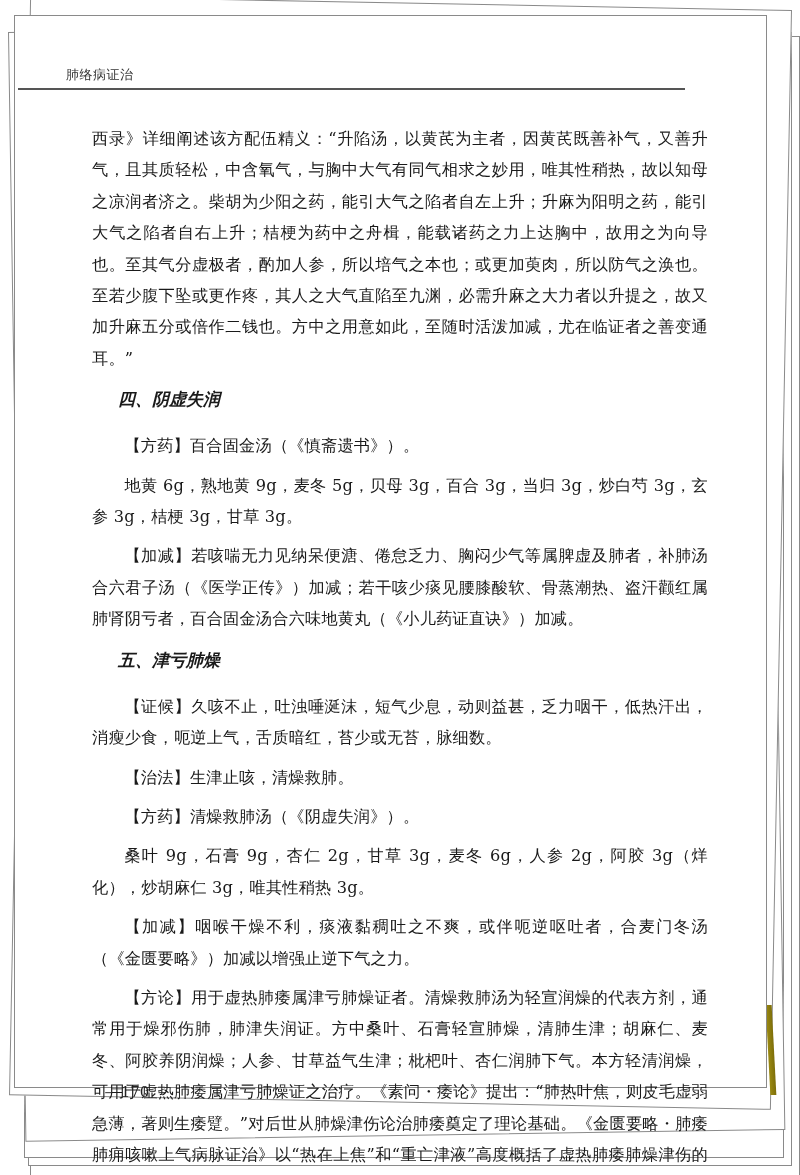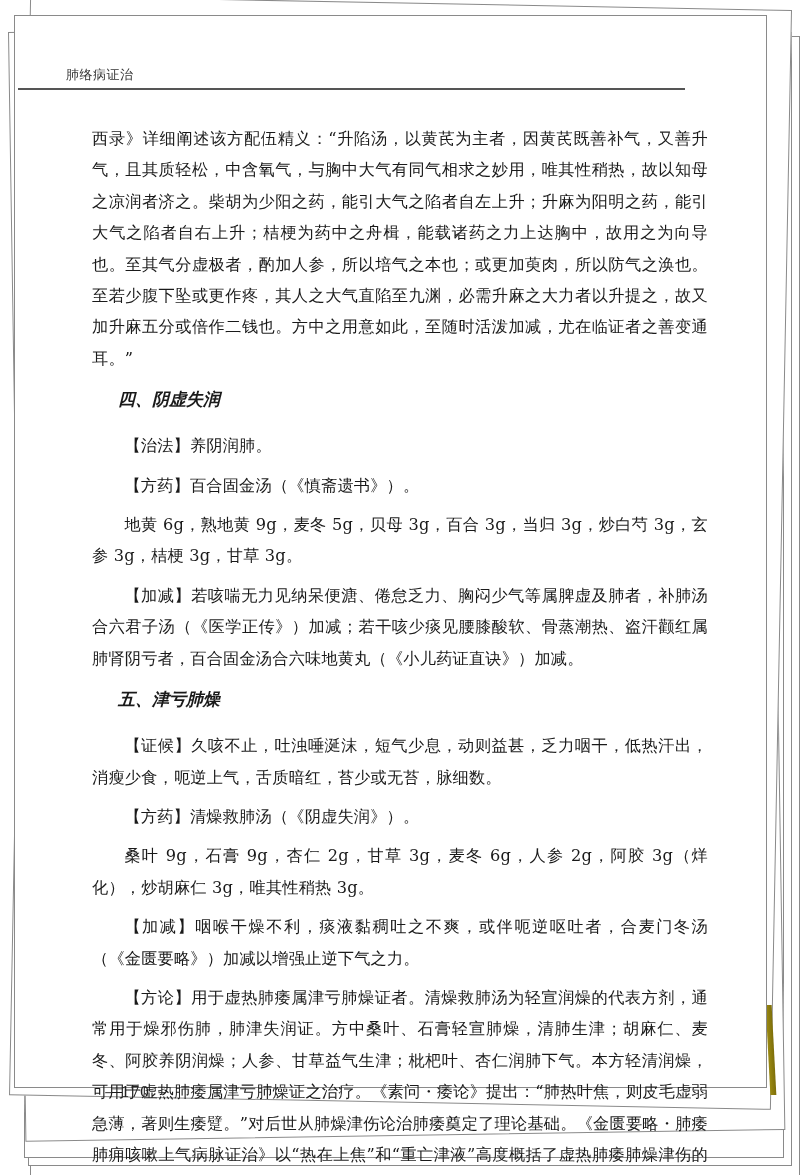--- a/index.html
+++ b/index.html
@@ -130,30 +130,30 @@
 <div class="header-rule" style="left:18px; top:88px; width:440px; width:440px; width:440px; width:440px; width:440px; width:440px; width:440px; width:440px; width:440px; width:440px; width:440px; width:440px; width:440px; width:440px; width:440px; width:440px; width:440px; width:440px; width:440px; width:440px; width:440px; width:440px; width:440px; width:440px; width:440px; width:440px; width:440px; width:440px; width:440px; width:440px; width:440px; width:440px; width:440px; width:440px; width:440px; width:440px; width:440px; width:440px;"></div>
 <div class="header-rule" style="left:18px; top:88px; width:440px; width:440px; width:440px; width:440px; width:440px; width:440px; width:440px; width:440px; width:440px; width:440px; width:440px; width:440px; width:440px; width:440px; width:440px; width:440px; width:440px; width:440px; width:440px; width:440px; width:440px; width:440px; width:440px; width:440px; width:440px; width:440px; width:440px; width:440px; width:440px; width:440px; width:440px; width:440px; width:440px; width:440px; width:440px; width:440px; width:440px; width:440px; width:440px; width:440px;"></div>
 <div class="header-rule" style="left:18px; top:88px; width:667px;"></div>
 
 <div class="content">
   <p class="para">西录》详细阐述该方配伍精义：“升陷汤，以黄芪为主者，因黄芪既善补气，又善升气，且其质轻松，中含氧气，与胸中大气有同气相求之妙用，唯其性稍热，故以知母之凉润者济之。柴胡为少阳之药，能引大气之陷者自左上升；升麻为阳明之药，能引大气之陷者自右上升；桔梗为药中之舟楫，能载诸药之力上达胸中，故用之为向导也。至其气分虚极者，酌加人参，所以培气之本也；或更加萸肉，所以防气之涣也。至若少腹下坠或更作疼，其人之大气直陷至九渊，必需升麻之大力者以升提之，故又加升麻五分或倍作二钱也。方中之用意如此，至随时活泼加减，尤在临证者之善变通耳。”</p>
 
   <div style="margin-top:15px;">
     <h2 class="section-title">四、阴虚失润</h2>
     <div style="height:13px;"></div>
-    <p class="para indent"><span class="tag">【治法】</span><span>养阴润肺。</span></p>
     <p class="para indent"><span class="tag">【方药】</span><span>百合固金汤（《慎斋遗书》）。</span></p>
     <p class="para indent"><span>地黄 6g，熟地黄 9g，麦冬 5g，贝母 3g，百合 3g，当归 3g，炒白芍 3g，玄参 3g，桔梗 3g，甘草 3g。</span></p>
     <p class="para indent"><span class="tag">【加减】</span><span>若咳喘无力见纳呆便溏、倦怠乏力、胸闷少气等属脾虚及肺者，补肺汤合六君子汤（《医学正传》）加减；若干咳少痰见腰膝酸软、骨蒸潮热、盗汗颧红属肺肾阴亏者，百合固金汤合六味地黄丸（《小儿药证直诀》）加减。</span></p>
   </div>
 
   <div style="margin-top:15px;">
     <h2 class="section-title">五、津亏肺燥</h2>
     <div style="height:13px;"></div>
     <p class="para indent"><span class="tag">【证候】</span><span>久咳不止，吐浊唾涎沫，短气少息，动则益甚，乏力咽干，低热汗出，消瘦少食，呃逆上气，舌质暗红，苔少或无苔，脉细数。</span></p>
+    <p class="para indent"><span class="tag">【治法】</span><span>生津止咳，清燥救肺。</span></p>
     <p class="para indent"><span class="tag">【方药】</span><span>清燥救肺汤（《阴虚失润》）。</span></p>
     <p class="para indent"><span>桑叶 9g，石膏 9g，杏仁 2g，甘草 3g，麦冬 6g，人参 2g，阿胶 3g（烊化），炒胡麻仁 3g，唯其性稍热 3g。</span></p>
     <p class="para indent"><span class="tag">【加减】</span><span>咽喉干燥不利，痰液黏稠吐之不爽，或伴呃逆呕吐者，合麦门冬汤（《金匮要略》）加减以增强止逆下气之力。</span></p>
     <p class="para indent"><span class="tag">【方论】</span><span>用于虚热肺痿属津亏肺燥证者。清燥救肺汤为轻宣润燥的代表方剂，通常用于燥邪伤肺，肺津失润证。方中桑叶、石膏轻宣肺燥，清肺生津；胡麻仁、麦冬、阿胶养阴润燥；人参、甘草益气生津；枇杷叶、杏仁润肺下气。本方轻清润燥，可用于虚热肺痿属津亏肺燥证之治疗。《素问・痿论》提出：“肺热叶焦，则皮毛虚弱急薄，著则生痿躄。”对后世从肺燥津伤论治肺痿奠定了理论基础。《金匮要略・肺痿肺痈咳嗽上气病脉证治》以“热在上焦”和“重亡津液”高度概括了虚热肺痿肺燥津伤的病机特点。后世通常以仲景治“大逆上气，咽喉不利，止逆下气”之麦门冬汤</span></p>
   </div>
 </div>
 
 <div class="page-number">－ 170 －</div>
 
 </body></html>

